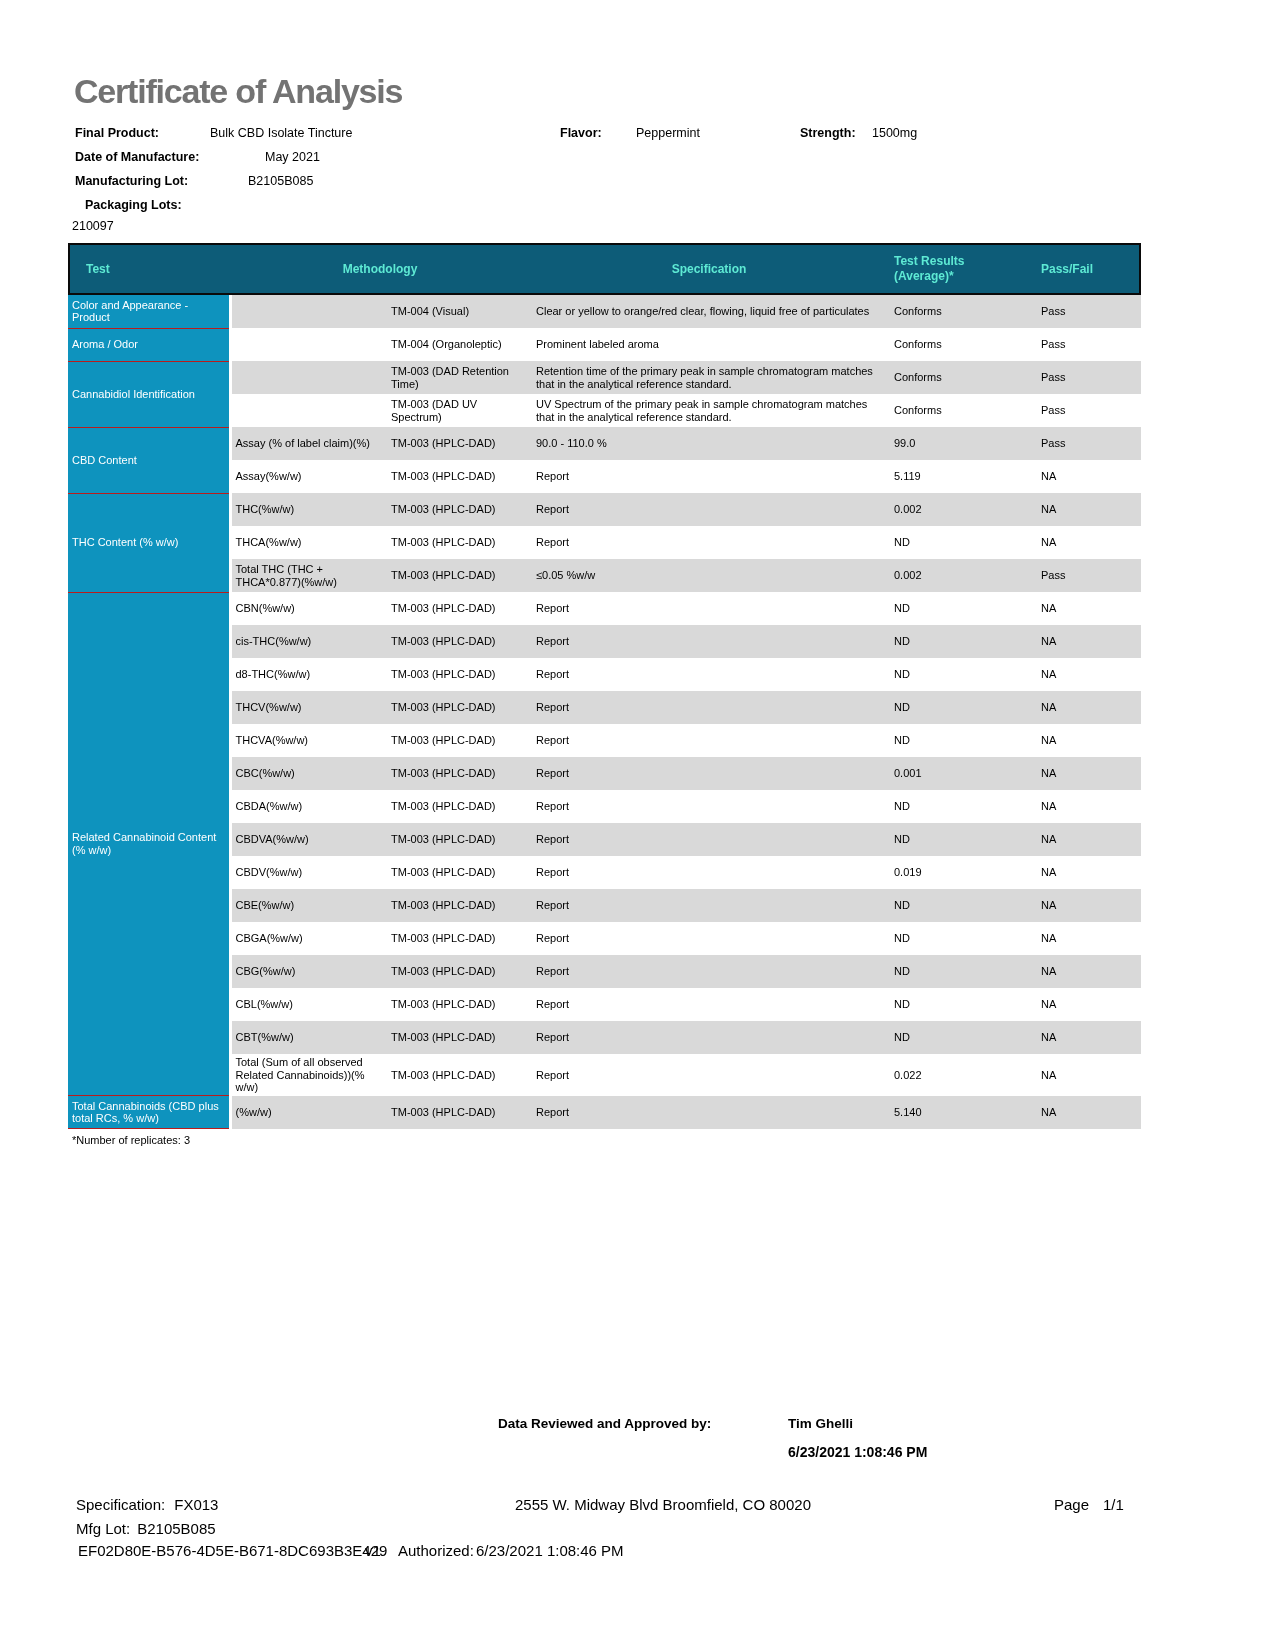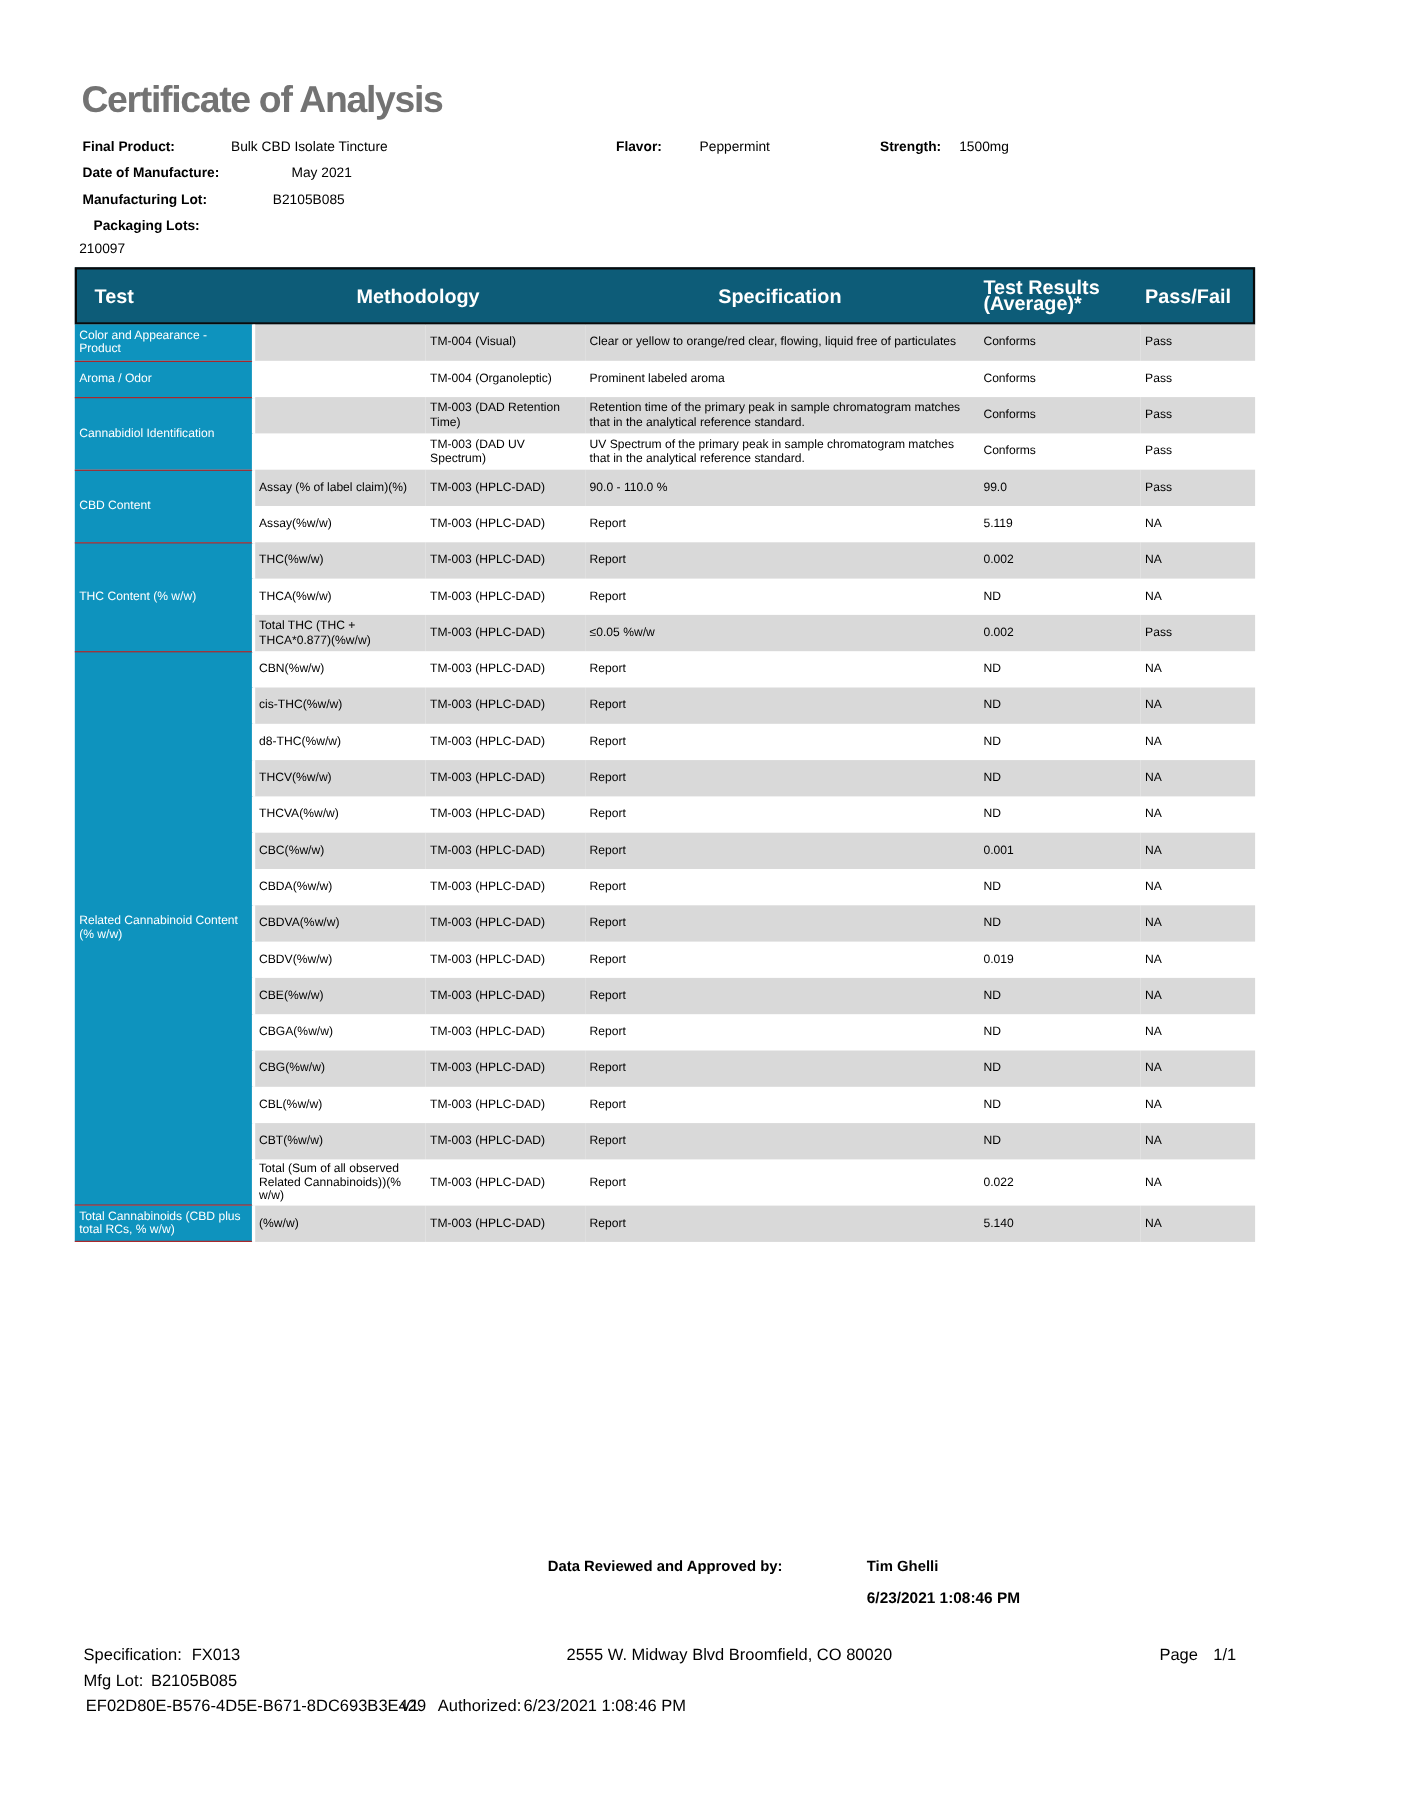--- a/index.html
+++ b/index.html
@@ -40,23 +40,23 @@
   .m-pack-v   { left: 72px;  top: 219px; }
 
   
   .coa { position: absolute; left: 68px; top: 243px; width: 1073px; }
   .thead {
     display: flex;
     width: 1073px;
     height: 52px;
     background: var(--teal, #0D5C78);
     border: 2px solid #0a0a0a;
-    color: #ffffff;
+    color: #5eead4;
     font-weight: bold;
-    font-size: 18px;
+    font-size: 12px;
     line-height: 15px;
     align-items: center;
   }
   .thead .hc { flex: 0 0 auto; }
   .h-test   { width: 160px; padding-left: 16px; }
   .h-meth   { width: 300px; text-align: center; }
   .h-spec   { width: 358px; text-align: center; }
   .h-res    { width: 147px; padding-left: 6px; }
   .h-pf     { width: 104px; padding-left: 6px; }
 
@@ -321,20 +321,21 @@
           <tr>
             <td class="group" rowspan="1">Total Cannabinoids (CBD plus total RCs, % w/w)</td>
             <td class="data subtest stripe">(%w/w)</td>
             <td class="data methodology stripe">TM-003 (HPLC-DAD)</td>
             <td class="data specification stripe">Report</td>
             <td class="data result stripe">5.140</td>
             <td class="data passfail stripe">NA</td>
           </tr>
         </tbody>
     </table>
+    <div class="footnote">*Number of replicates: 3</div>
   </div>
 
   <span class="appr-label">Data Reviewed and Approved by:</span>
   <span class="appr-name">Tim Ghelli</span>
   <span class="appr-time">6/23/2021 1:08:46 PM</span>
 
   <span class="ft f-spec">
     <span>Specification:</span><span class="val">FX013</span>
   </span>
   <span class="ft f-addr">2555 W. Midway Blvd Broomfield, CO 80020</span>

